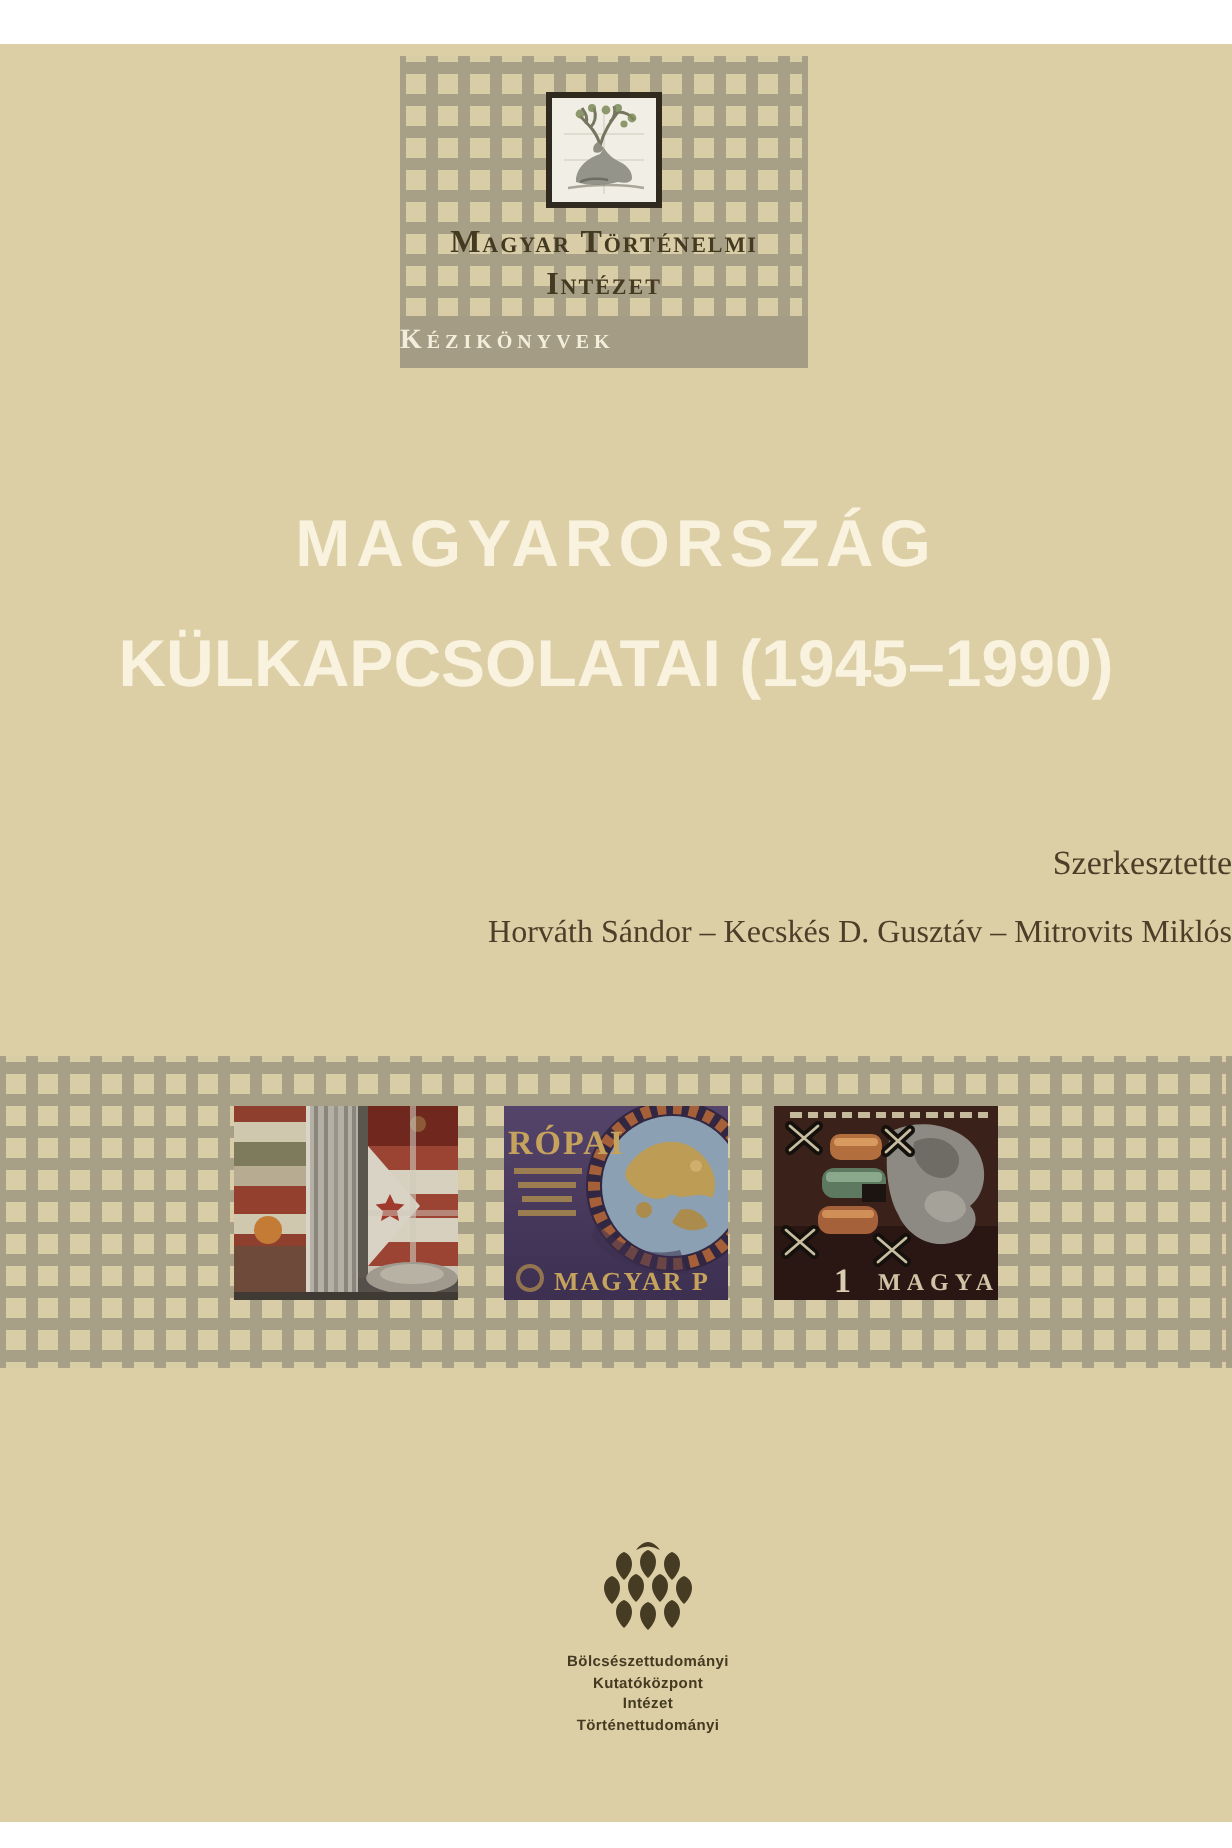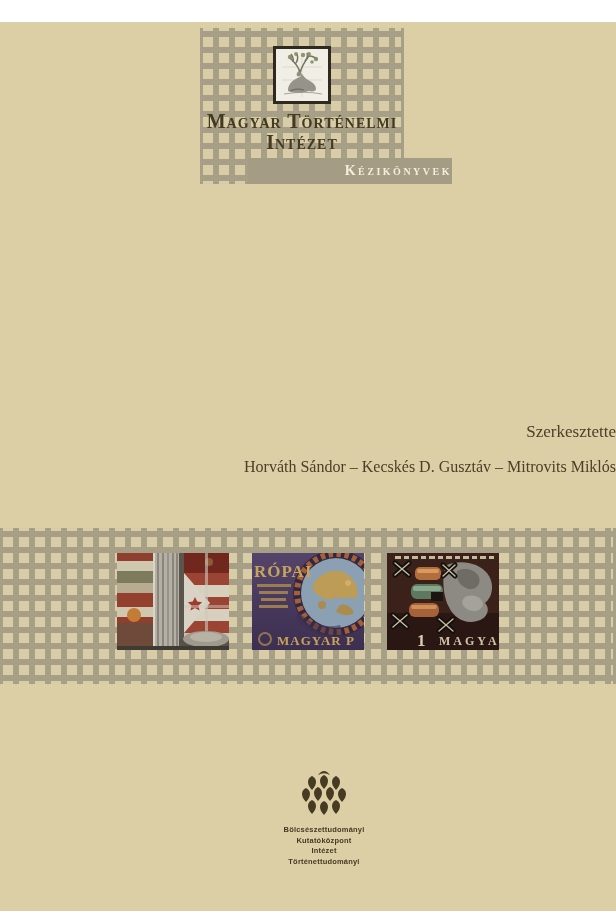--- a/index.html
+++ b/index.html
@@ -14,24 +14,24 @@
       repeating-linear-gradient(90deg,#a8a086 0 6px,rgba(0,0,0,0) 6px 16px),
       repeating-linear-gradient(0deg,#a8a086 0 6px,rgba(0,0,0,0) 6px 16px);
     background-position:-3px -3px;
   }
 
   
   .series-panel{position:absolute;left:200px;top:6px;width:204px;height:156px;text-align:center;}
   .deer-box{margin:18px auto 0;width:52px;height:52px;border:3px solid #30291d;background:#f1efe5;}
   .deer-box svg{display:block;}
   .series-title{margin-top:7px;font-family:"Liberation Serif",serif;font-variant:small-caps;
-    font-weight:bold;font-size:20px;letter-spacing:1px;color:#443921;line-height:21px;}
+    font-weight:bold;font-size:16px;letter-spacing:1px;color:#443921;line-height:21px;}
   .series-band{position:absolute;left:0;bottom:0;width:100%;height:26px;background:#a49c84;
     color:#f3eedb;font-family:"Liberation Serif",serif;font-variant:small-caps;font-weight:bold;
-    font-size:14px;letter-spacing:2.5px;line-height:26px;text-align:right;margin-left:48px;}
+    font-size:14px;letter-spacing:2.5px;line-height:26px;text-align:left;}
 
   
   .book-title{position:absolute;left:0;top:220px;width:100%;text-align:center;color:#f8f2df;
     font-weight:bold;font-size:33px;line-height:60px;}
   .book-title .l1{letter-spacing:3px;}
   .book-title .l2{letter-spacing:0px;}
 
   
   .editors{position:absolute;left:0;top:400px;width:100%;text-align:right;
     font-family:"Liberation Serif",serif;color:#4c3e28;}
@@ -84,20 +84,24 @@
           <path d="M8,45 C20,43 36,43 46,45" stroke="#8a8778" stroke-width="1.2" fill="none" opacity="0.7"></path>
         </svg>
       </div>
       <div class="series-title">
         <div>Magyar Történelmi</div>
         <div>Intézet</div>
       </div>
       <div class="series-band">Kézikönyvek</div>
     </div>
 
+    <div class="book-title">
+      <div class="l1">MAGYARORSZÁG</div>
+      <div class="l2">KÜLKAPCSOLATAI (1945–1990)</div>
+    </div>
 
     <div class="editors">
       <div class="ed-label">Szerkesztette</div>
       <div class="ed-names">Horváth Sándor – Kecskés D. Gusztáv – Mitrovits Miklós</div>
     </div>
 
     <div class="stamp-band weave">
 
       <div class="stamp">
         <svg width="112" height="97" viewBox="0 0 112 97">

